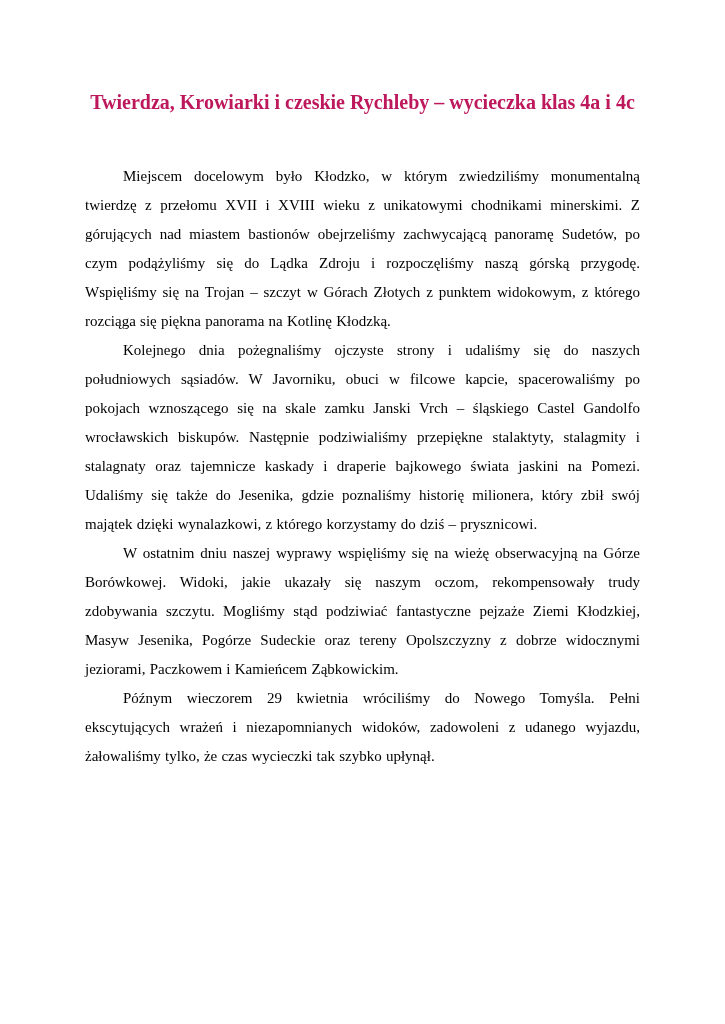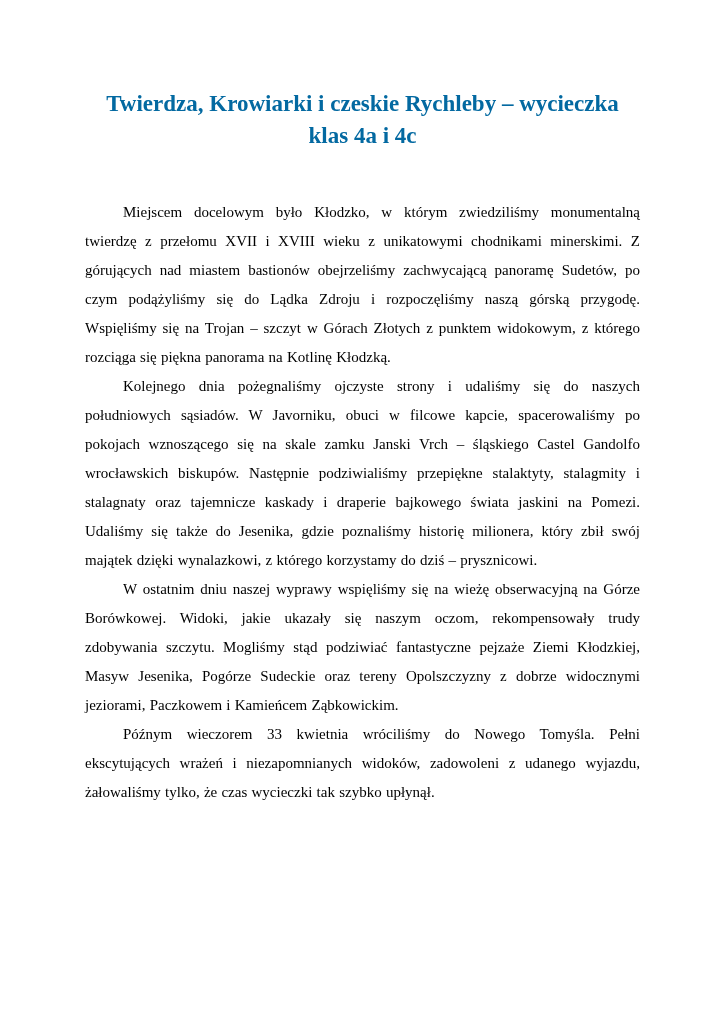--- a/index.html
+++ b/index.html
@@ -13,24 +13,24 @@
     height: 1024px;
     margin: 0 auto;
     background: #ffffff;
     box-sizing: border-box;
     padding: 88px 85px 0 85px;
     font-family: "Liberation Serif", serif;
     color: #000000;
     overflow: hidden;
   }
   .doc-title {
-    font-size: 23px;
+    font-size: 20px;
     font-weight: bold;
     text-align: center;
-    color: #0369a1;
+    color: #be185d;
     margin: 0 0 46px 0;
     line-height: 1.4;
   }
   .doc-body p {
     font-size: 15px;
     line-height: 29px;
     text-align: justify;
     text-indent: 38px;
     margin: 0;
     word-spacing: 0.5px;
@@ -39,15 +39,15 @@
 </head>
 <body>
 
 <div class="page">
   <h1 class="doc-title">Twierdza, Krowiarki i czeskie Rychleby – wycieczka klas 4a i 4c</h1>
 
   <div class="doc-body">
     <p>Miejscem docelowym było Kłodzko, w którym zwiedziliśmy monumentalną twierdzę z przełomu XVII i XVIII wieku z unikatowymi chodnikami minerskimi. Z górujących nad miastem bastionów obejrzeliśmy zachwycającą panoramę Sudetów, po czym podążyliśmy się do Lądka Zdroju i rozpoczęliśmy naszą górską przygodę. Wspięliśmy się na Trojan – szczyt w Górach Złotych z punktem widokowym, z którego rozciąga się piękna panorama na Kotlinę Kłodzką.</p>
     <p>Kolejnego dnia pożegnaliśmy ojczyste strony i udaliśmy się do naszych południowych sąsiadów. W Javorniku, obuci w filcowe kapcie, spacerowaliśmy po pokojach wznoszącego się na skale zamku Janski Vrch – śląskiego Castel Gandolfo wrocławskich biskupów. Następnie podziwialiśmy przepiękne stalaktyty, stalagmity i stalagnaty oraz tajemnicze kaskady i draperie bajkowego świata jaskini na Pomezi. Udaliśmy się także do Jesenika, gdzie poznaliśmy historię milionera, który zbił swój majątek dzięki wynalazkowi, z którego korzystamy do dziś – prysznicowi.</p>
     <p>W ostatnim dniu naszej wyprawy wspięliśmy się na wieżę obserwacyjną na Górze Borówkowej. Widoki, jakie ukazały się naszym oczom, rekompensowały trudy zdobywania szczytu. Mogliśmy stąd podziwiać fantastyczne pejzaże Ziemi Kłodzkiej, Masyw Jesenika, Pogórze Sudeckie oraz tereny Opolszczyzny z dobrze widocznymi jeziorami, Paczkowem i Kamieńcem Ząbkowickim.</p>
-    <p>Późnym wieczorem 33 kwietnia wróciliśmy do Nowego Tomyśla. Pełni ekscytujących wrażeń i niezapomnianych widoków, zadowoleni z udanego wyjazdu, żałowaliśmy tylko, że czas wycieczki tak szybko upłynął.</p>
+    <p>Późnym wieczorem 29 kwietnia wróciliśmy do Nowego Tomyśla. Pełni ekscytujących wrażeń i niezapomnianych widoków, zadowoleni z udanego wyjazdu, żałowaliśmy tylko, że czas wycieczki tak szybko upłynął.</p>
   </div>
 </div>
 
 </body></html>

